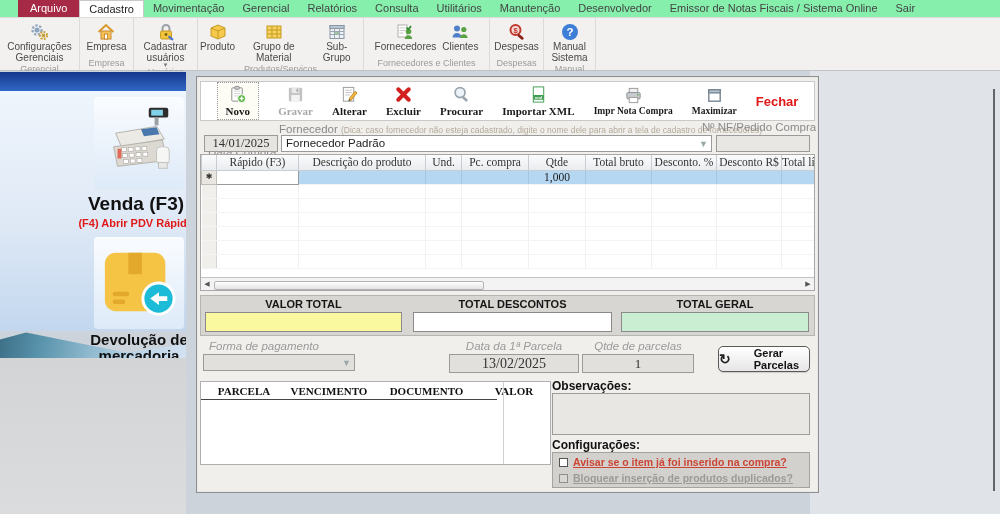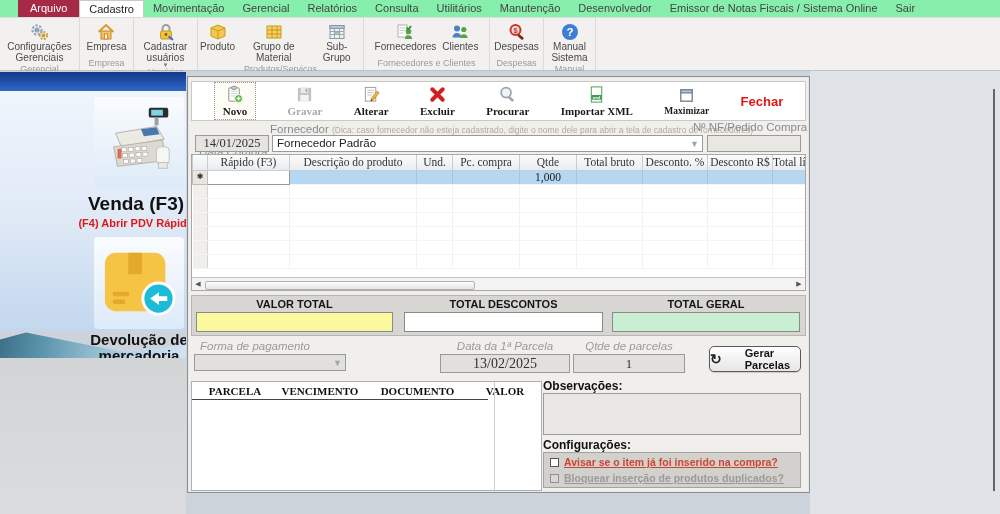--- a/index.html
+++ b/index.html
@@ -39,21 +39,21 @@
   .sb-panel svg{display:block;margin:5px auto 0;}
   .sb-venda-title{position:absolute;left:72px;top:122px;width:128px;text-align:center;font-size:19px;font-weight:bold;color:#111;z-index:1;}
   .sb-venda-sub{position:absolute;left:72px;top:146px;width:128px;text-align:center;font-size:11px;font-weight:bold;color:#e01818;z-index:1;}
   .sb-devolucao-title{position:absolute;left:84px;top:261px;width:110px;text-align:center;font-size:15px;font-weight:bold;color:#111;line-height:16px;z-index:1;}
   .sb-wave{position:absolute;left:0;top:258px;width:100%;height:30px;z-index:0;
      background:linear-gradient(100deg,#3c6f86 0%,#5892ab 22%,#8db8cd 48%,#b9d3e7 72%,#d3e2f1 100%);
      clip-path:polygon(0 35%,14% 12%,38% 42%,68% 78%,100% 50%,100% 100%,0 100%);}
   .sb-gray{position:absolute;left:0;top:287px;width:100%;height:156px;background:linear-gradient(180deg,#d2d4d6,#dadcde);z-index:2;}
 
   
-  .cw{position:absolute;left:187px;top:5px;width:623px;height:417px;background:#f1efec;border:1px solid #8f8f8f;box-shadow:0 0 0 1px #e8e8e8 inset;}
+  .cw{position:absolute;left:196px;top:5px;width:623px;height:417px;background:#f1efec;border:1px solid #8f8f8f;box-shadow:0 0 0 1px #e8e8e8 inset;}
   .toolbar{position:absolute;left:3px;top:4px;width:615px;height:40px;background:#fff;border:1px solid #c9c9c9;display:flex;align-items:center;justify-content:space-around;padding:0 6px;}
   .tbtn{display:flex;flex-direction:column;align-items:center;gap:1px;cursor:default;}
   .tbtn svg{width:19px;height:19px;}
   .tlabel{font-family:"Liberation Serif",serif;font-weight:bold;font-size:11px;color:#1a1a1a;white-space:nowrap;}
   .tbtn.focused{border:1px dotted #999;background:#fdfdf6;padding:2px 8px;}
   .tbtn.disabled .tlabel{color:#a8a8a8;}
   .tbtn.disabled svg{opacity:.55;filter:grayscale(1);}
   .tbtn.small .tlabel{font-size:9.5px;}
   .close-btn{font-weight:bold;font-size:13px;color:#e01818;cursor:default;}
 
@@ -83,21 +83,21 @@
   .tot-label{position:absolute;top:2px;font-size:11px;font-weight:bold;color:#151515;text-align:center;}
   .tot-field{position:absolute;top:16px;height:20px;border:1px solid #8a8a8a;font-family:"Liberation Serif",serif;font-size:12px;line-height:18px;text-align:right;padding-right:4px;}
 
   
   .pay-label{position:absolute;font-size:11.5px;color:#9a9a9a;white-space:nowrap;font-style:italic;}
   .gerar-btn{position:absolute;left:521px;top:269px;width:92px;height:26px;border:1px solid #5a5a5a;border-radius:5px;background:linear-gradient(180deg,#ffffff,#e6e6e6);display:flex;align-items:center;justify-content:center;gap:3px;cursor:default;box-shadow:0 1px 1px rgba(0,0,0,.15);}
   .gerar-btn .glabel{font-size:11px;font-weight:bold;color:#111;margin-left:20px;}
   .gerar-btn .gicon{font-size:14px;font-weight:bold;color:#222;line-height:12px;}
 
   
-  .ptable{position:absolute;left:3px;top:304px;width:351px;height:110px;background:#fff;border:1px solid #b0b0b0;}
+  .ptable{position:absolute;left:3px;top:304px;width:351px;height:84px;background:#fff;border:1px solid #b0b0b0;}
   .phead{display:grid;grid-template-columns:70px 100px 95px 80px;padding:3px 0 2px 8px;width:296px;border-bottom:1.5px solid #444;}
   .phead span{font-family:"Liberation Serif",serif;font-weight:bold;font-size:11px;color:#111;text-align:center;white-space:nowrap;}
   .pdiv{position:absolute;left:302px;top:0;width:1px;height:100%;background:#d0d0d0;}
   .obs-label{position:absolute;left:355px;top:302px;font-size:12px;font-weight:bold;color:#111;}
   .obs-box{position:absolute;left:355px;top:316px;width:258px;height:42px;background:#e9e7e4;border:1px solid #9c9c9c;}
   .cfg-label{position:absolute;left:355px;top:361px;font-size:12px;font-weight:bold;color:#111;}
   .cfg-box{position:absolute;left:355px;top:375px;width:258px;height:36px;background:#d3d1ce;border:1px solid #a5a3a0;}
   .cfg-row{position:absolute;left:6px;display:flex;align-items:center;gap:5px;}
   .cfg-row .cb{width:9px;height:9px;border:1px solid #555;background:#fff;}
   .cfg-row.off .cb{border-color:#8f8f8f;background:#d9d7d4;}
@@ -366,20 +366,29 @@
           </svg>
         <span class="tlabel">Procurar</span>
       </div>
       <div class="tbtn">
         <svg viewBox="0 0 20 20">
             <rect x="4.5" y="2" width="11" height="16" fill="#fff" stroke="#3f9e52"></rect>
             <rect x="4.5" y="10.5" width="11" height="5" fill="#3f9e52"></rect>
             <text x="10" y="14.5" font-size="4.5" fill="#fff" text-anchor="middle" font-weight="bold">xml</text>
           </svg>
         <span class="tlabel">Importar XML</span>
+      </div>
+      <div class="tbtn small">
+        <svg viewBox="0 0 20 20">
+            <rect x="5.5" y="2.5" width="9" height="5" fill="#eee" stroke="#999"></rect>
+            <rect x="3" y="7" width="14" height="6.5" rx="1" fill="#c9ccd0" stroke="#8a8f94"></rect>
+            <circle cx="14.5" cy="9.2" r="0.9" fill="#5aa344"></circle>
+            <rect x="5.5" y="12" width="9" height="5.5" fill="#fff" stroke="#999"></rect>
+          </svg>
+        <span class="tlabel">Impr Nota Compra</span>
       </div>
       <div class="tbtn small">
         <svg viewBox="0 0 20 20">
             <rect x="4" y="4" width="12" height="12" fill="#fff" stroke="#7a8694" stroke-width="1.5"></rect>
             <rect x="4" y="4" width="12" height="3.2" fill="#b9c6d4" stroke="#7a8694" stroke-width="1.5"></rect>
           </svg>
         <span class="tlabel">Maximizar</span>
       </div>
       <div class="close-btn">Fechar</div>
     </div>

